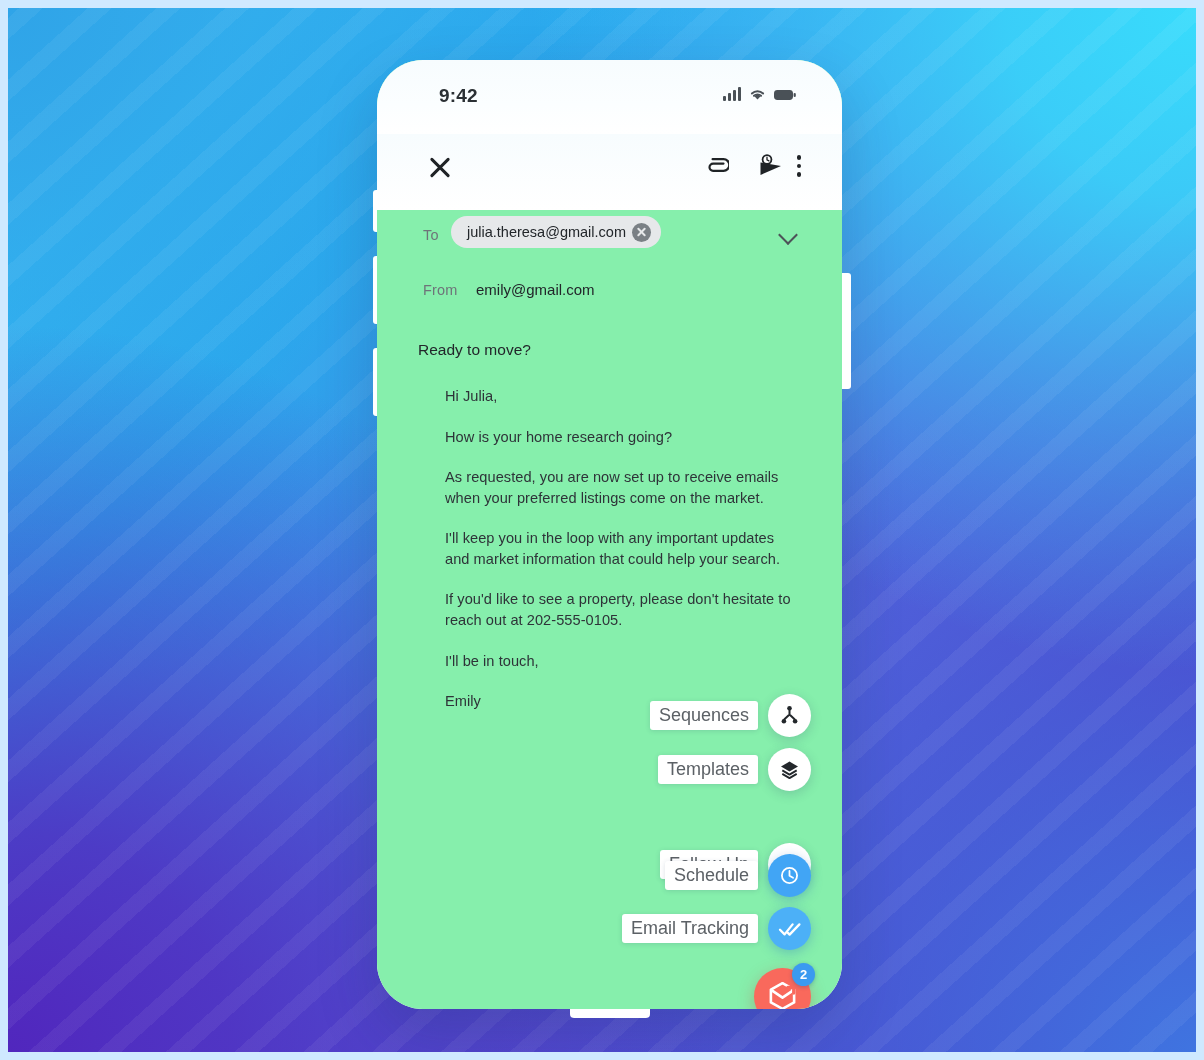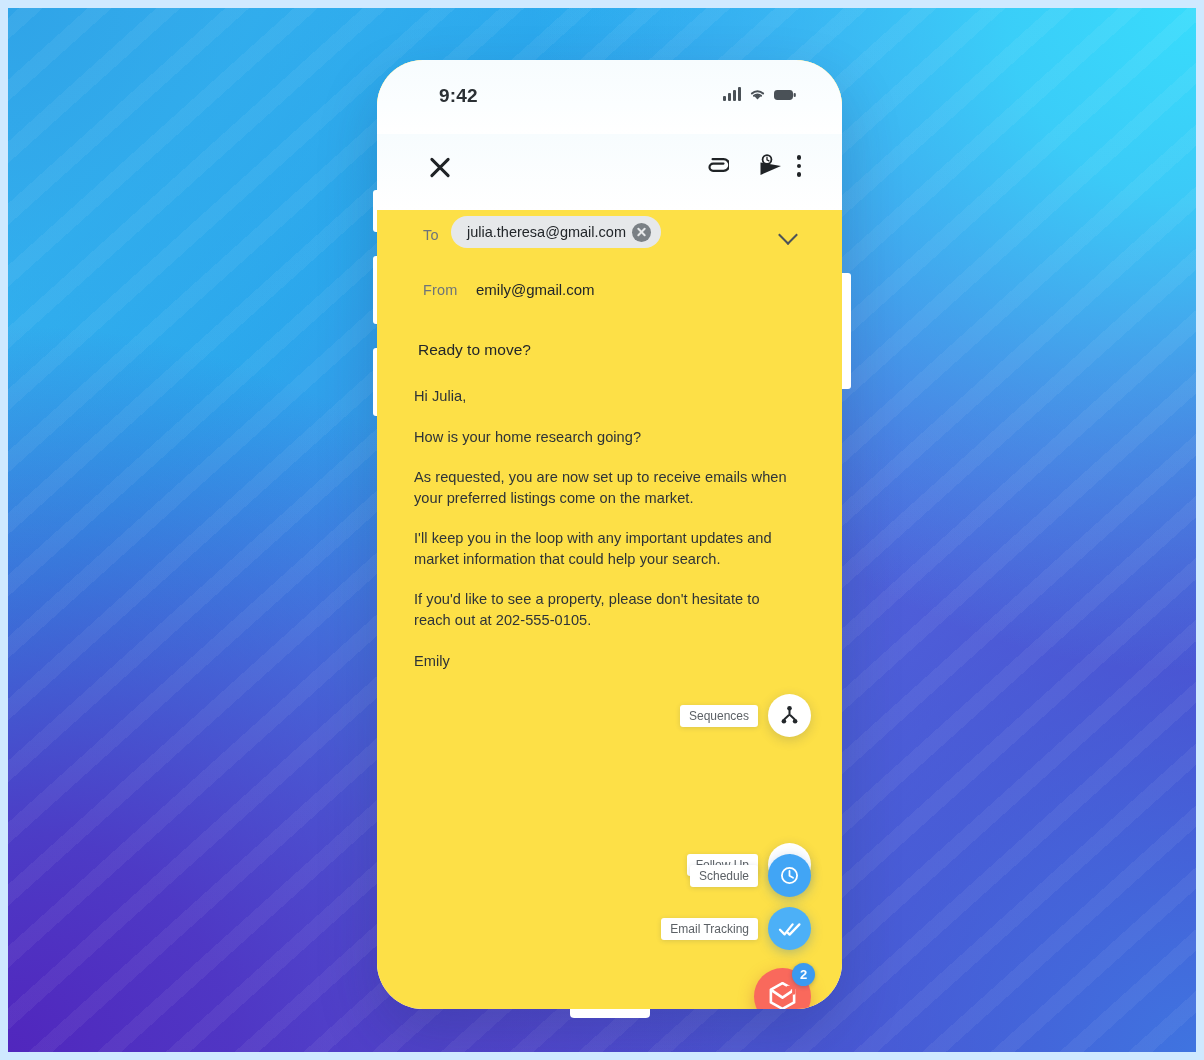--- a/index.html
+++ b/index.html
@@ -63,21 +63,21 @@
   .sb-r1{ right:-9px; top:213px; width:10px; height:116px; border-radius:0 3px 3px 0;}
   .bottom-nub{
     position:absolute; left:50%; transform:translateX(-50%);
     bottom:-9px; width:80px; height:12px; background:#ffffff; border-radius:0 0 4px 4px;
   }
 
   #screen{
     position:absolute; inset:0;
     border-radius:46px;
     overflow:hidden;
-    background:#fde047;
+    background:#86efac;
   }
 
   
   #statusbar{
     height:74px; position:relative;
     background:linear-gradient(180deg,#f7fcfe 0%,#fbfeff 60%,#ffffff 100%);
   }
   #clock{
     position:absolute; left:62px; top:25px;
     font-size:19px; font-weight:bold; color:#2b3034; letter-spacing:.2px;
@@ -144,36 +144,36 @@
 
   #from-row{ position:relative; height:56px; }
   #from-row .field-label{ top:16px; }
   #from-value{ position:absolute; left:99px; top:15px; font-size:15px; color:#22262a; }
 
   #subject-row{ position:relative; height:64px; }
   #subject{ position:absolute; left:41px; top:19px; font-size:15.5px; color:#22262a; }
 
   
   #body{
-    position:relative; padding:0 48px 0 37px;
+    position:relative; padding:0 48px 0 37px;margin-left:31px;
   }
   #body p{
     font-size:14.6px; line-height:1.41; color:#2e3338;
     margin-bottom:20px; letter-spacing:.05px;
   }
   #body p.tight{ margin-bottom:19px; }
 
   
   #fabs{ position:absolute; right:0; top:0; width:465px; height:100%; pointer-events:none;}
   .fab-row{
     position:absolute; right:31px; display:flex; align-items:center; gap:10px;
     pointer-events:auto;
   }
   .fab-label{
-    font-size:12px; color:#5c6166;
+    font-size:18px; color:#5c6166;
     background:#ffffff; padding:4px 9px; border-radius:3px;
     box-shadow:0 1px 5px rgba(40,60,100,0.16);
     white-space:nowrap; cursor:pointer;
   }
   .fab{
     width:43px; height:43px; border-radius:50%;
     background:#ffffff;
     box-shadow:0 3px 12px rgba(40,60,100,0.20);
     display:flex; align-items:center; justify-content:center;
     flex:0 0 auto; cursor:pointer;
@@ -285,37 +285,48 @@
       <div id="subject-row">
         <span id="subject">Ready to move?</span>
       </div>
 
       <div id="body">
         <p>Hi Julia,</p>
         <p>How is your home research going?</p>
         <p>As requested, you are now set up to receive emails when your preferred listings come on the market.</p>
         <p>I'll keep you in the loop with any important updates and market information that could help your search.</p>
         <p>If you'd like to see a property, please don't hesitate to reach out at 202-555-0105.</p>
+        <p>I'll be in touch,</p>
         <p>Emily</p>
       </div>
 
       <div id="fabs">
 
         <div class="fab-row" id="fab-seq">
           <span class="fab-label">Sequences</span>
           <span class="fab">
             <svg width="21" height="21" viewBox="0 0 21 21">
               <path d="M10.5 3.6 L10.5 9.4 M10.5 9.4 L5.4 14.2 M10.5 9.4 L15.6 14.2" stroke="#23272b" stroke-width="2" fill="none" stroke-linecap="round"></path>
               <circle cx="10.5" cy="3.2" r="2.3" fill="#23272b"></circle>
               <circle cx="4.9" cy="16.3" r="2.3" fill="#23272b"></circle>
               <circle cx="16.1" cy="16.3" r="2.3" fill="#23272b"></circle>
             </svg>
           </span>
         </div>
 
+        <div class="fab-row" id="fab-tpl">
+          <span class="fab-label">Templates</span>
+          <span class="fab">
+            <svg width="21" height="21" viewBox="0 0 21 21">
+              <path d="M10.5 2.6 L19 7.6 L10.5 12.6 L2 7.6 Z" fill="#23272b"></path>
+              <path d="M3.3 11.4 L10.5 15.6 L17.7 11.4" stroke="#23272b" stroke-width="1.9" fill="none" stroke-linejoin="round"></path>
+              <path d="M3.3 14.9 L10.5 19.1 L17.7 14.9" stroke="#23272b" stroke-width="1.9" fill="none" stroke-linejoin="round"></path>
+            </svg>
+          </span>
+        </div>
 
         <div class="fab-row" id="fab-fup">
           <span class="fab-label">Follow Up</span>
           <span class="fab">
             <svg width="20" height="21" viewBox="0 0 20 21">
               <path d="M10 2.4 a5.6 5.6 0 0 1 5.6 5.6 v4 l1.5 2.6 H2.9 L4.4 12 V8 A5.6 5.6 0 0 1 10 2.4 Z" fill="#23272b"></path>
               <rect x="8.9" y="0.6" width="2.2" height="2.6" rx="1.1" fill="#23272b"></rect>
               <path d="M7.8 16.3 a2.3 2.3 0 0 0 4.4 0 Z" fill="#23272b"></path>
             </svg>
           </span>

